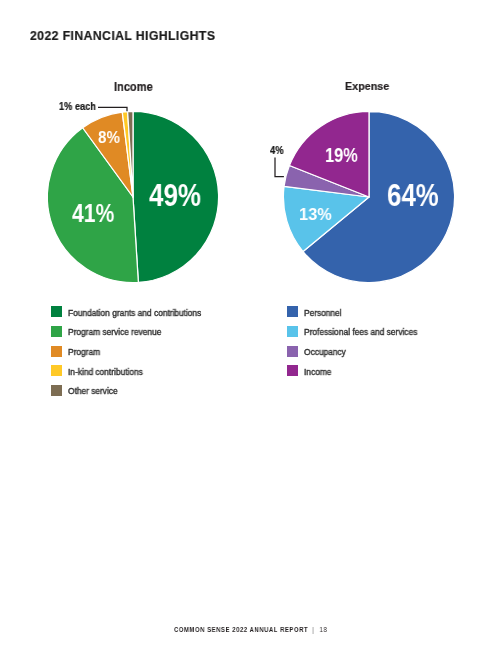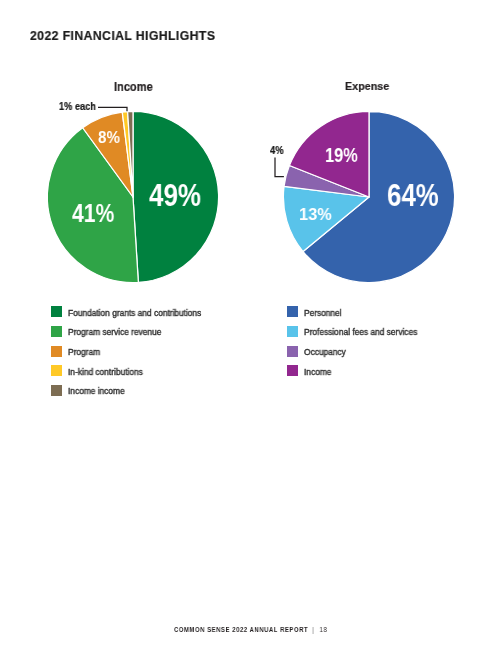--- a/index.html
+++ b/index.html
@@ -100,21 +100,21 @@
       <div class="legend-row">
         <span class="swatch" style="background: rgb(224, 138, 36);"></span>
         <span class="legend-label">Program</span>
       </div>
       <div class="legend-row">
         <span class="swatch" style="background: rgb(255, 201, 39);"></span>
         <span class="legend-label">In-kind contributions</span>
       </div>
       <div class="legend-row">
         <span class="swatch" style="background: rgb(125, 109, 83);"></span>
-        <span class="legend-label">Income income</span>
+        <span class="legend-label">Other service</span>
       </div>
     </div>
   <div class="legend" style="left:286.8px;top:306.2px;">
       <div class="legend-row">
         <span class="swatch" style="background: rgb(52, 99, 172);"></span>
         <span class="legend-label">Personnel</span>
       </div>
       <div class="legend-row">
         <span class="swatch" style="background: rgb(89, 195, 234);"></span>
         <span class="legend-label">Professional fees and services</span>

